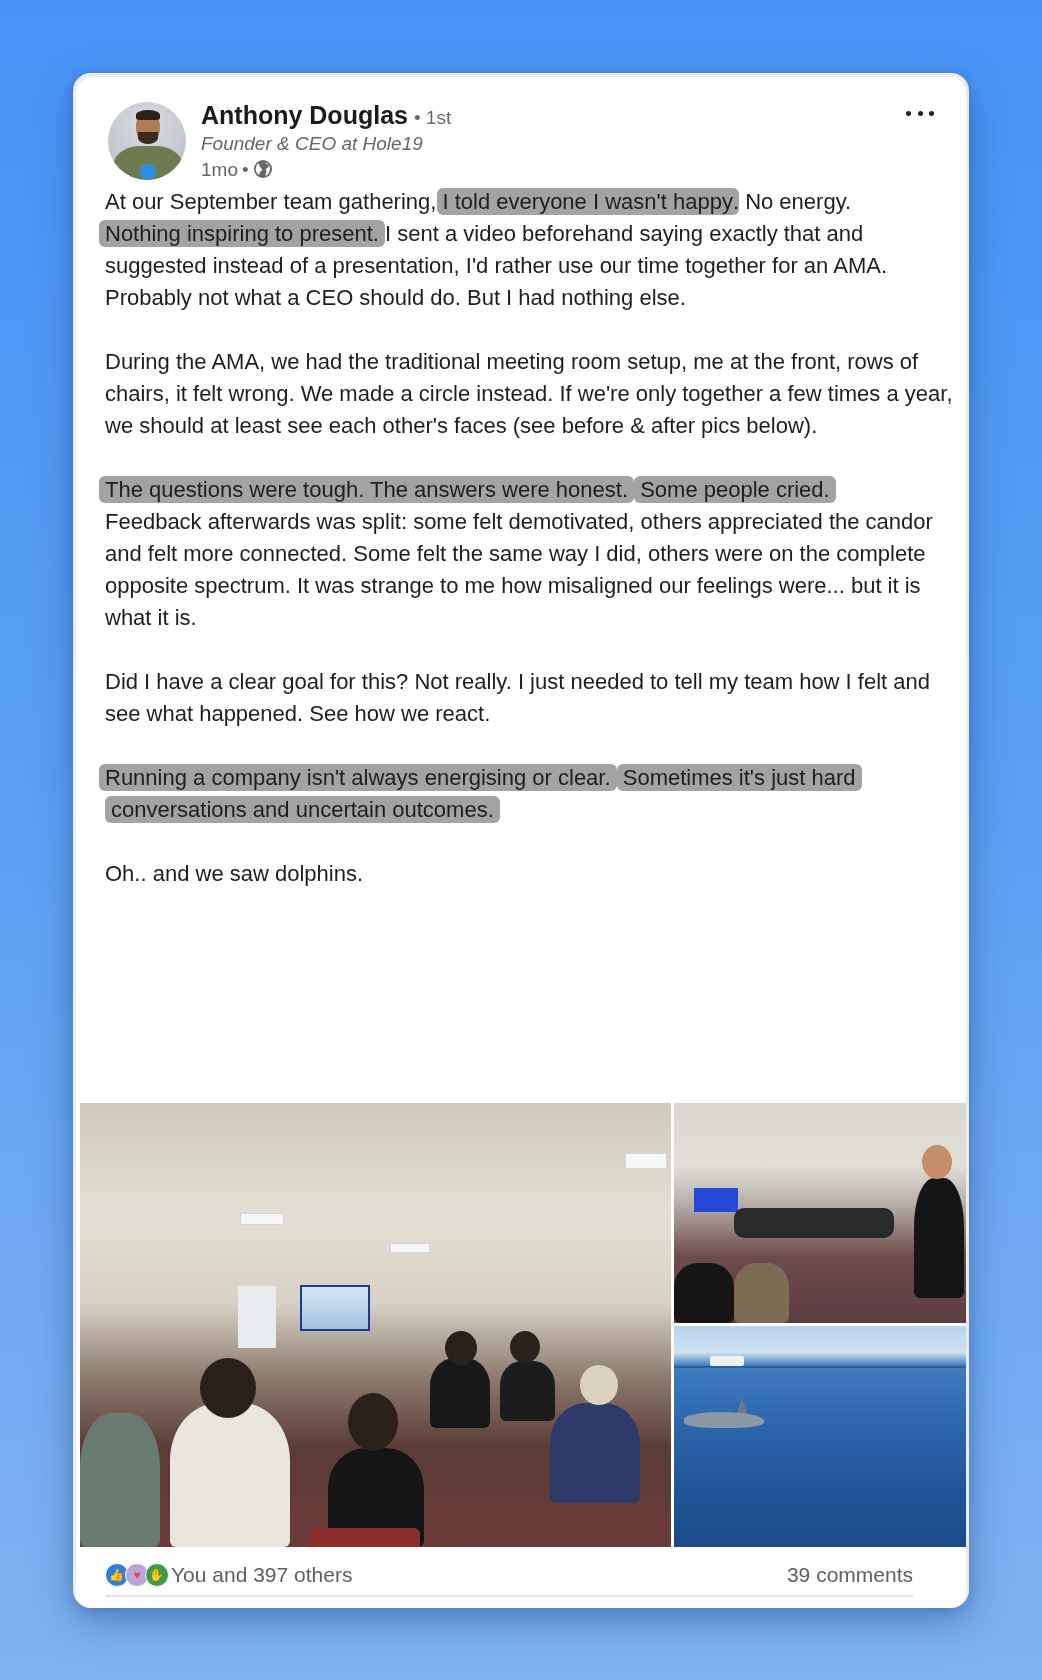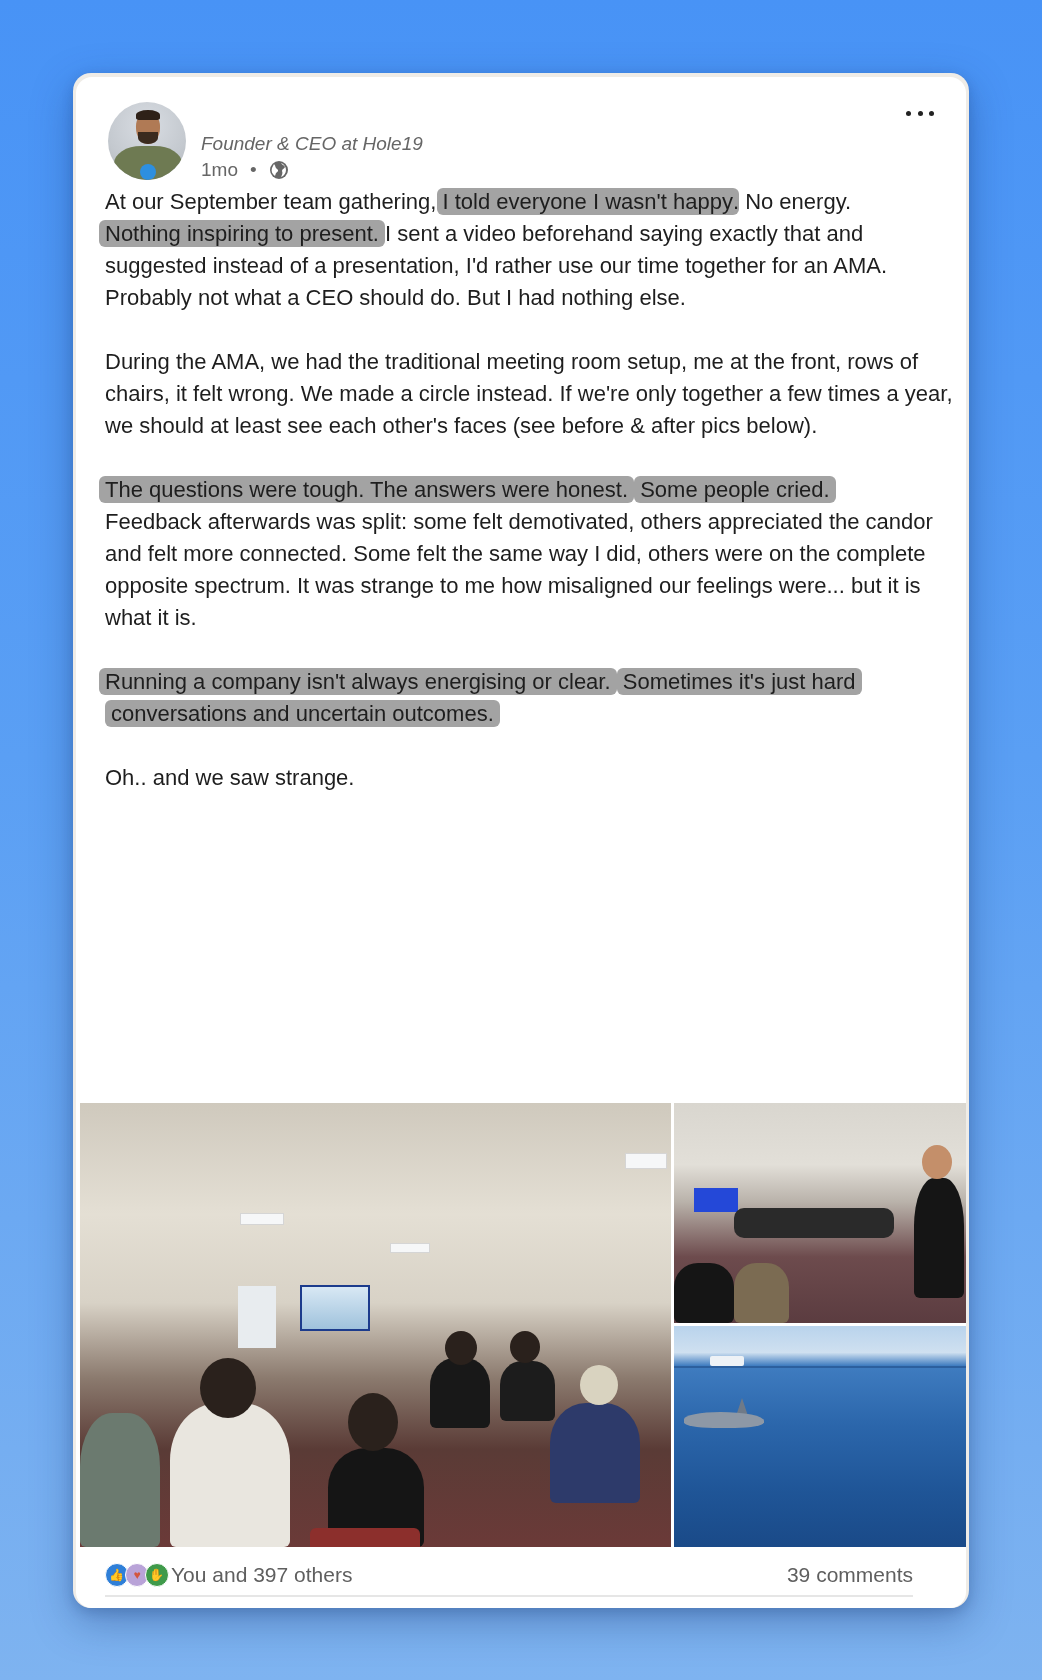--- a/index.html
+++ b/index.html
@@ -25,21 +25,21 @@
   }
   .avatar .face { position:absolute; left:28px; top:10px; width:24px; height:32px; border-radius:45% 45% 50% 50%; background:#b07a55; }
   .avatar .hair { position:absolute; left:28px; top:8px; width:24px; height:10px; border-radius:50% 50% 20% 20%; background:#2e2118; }
   .avatar .beard { position:absolute; left:30px; top:30px; width:20px; height:12px; border-radius:0 0 50% 50%; background:#3a2a1e; }
   .avatar .shirt { position:absolute; left:6px; top:44px; width:68px; height:44px; border-radius:40% 40% 0 0; background:#6e7a52; }
   .avatar .logo { position:absolute; left:32px; top:62px; width:16px; height:16px; border-radius:50%; background:#2d8fe0; }
   .name-row { position:absolute; left:125px; top:24px; display:flex; align-items:baseline; gap:6px; white-space:nowrap; }
   .name { font-size:25px; font-weight:bold; color:#1b1b1b; }
   .degree { font-size:19px; color:#6b6b6b; }
   .headline { position:absolute; left:125px; top:56px; font-size:19px; color:#666; white-space:nowrap;font-style:italic; }
-  .meta { position:absolute; left:125px; top:82px; font-size:19px; color:#666; display:flex; align-items:center; gap:12px; }
+  .meta { position:absolute; left:125px; top:82px; font-size:19px; color:#666; display:flex; align-items:flex-start; gap:4px; }
   .globe { width:20px; height:20px; }
   .menu { position:absolute; right:32px; top:28px; width:28px; height:16px; display:flex; align-items:center; justify-content:space-between; cursor:pointer; }
   .menu span { width:5px; height:5px; border-radius:50%; background:#222; display:block; }
   .body-text {
     position:absolute; left:29px; top:109px; width:850px;
     font-size:22px; line-height:32px; color:#1e1e1e;
   }
   .para { margin:0 0 32px 0; }
   .hl { background:#a3a3a3; border-radius:6px; padding:1px 6px; margin:0 -6px 0 -6px; box-decoration-break:clone; -webkit-box-decoration-break:clone; }
   .hl + .hl { margin-left:0; }
@@ -82,20 +82,24 @@
   <div class="card">
 
     <div class="avatar">
       <div class="shirt"></div>
       <div class="logo"></div>
       <div class="face"></div>
       <div class="hair"></div>
       <div class="beard"></div>
     </div>
 
+    <div class="name-row">
+      <span class="name">Anthony Douglas</span>
+      <span class="degree">• 1st</span>
+    </div>
     <div class="headline">Founder &amp; CEO at Hole19</div>
     <div class="meta">
       <span>1mo</span>
       <span>•</span>
       <svg class="globe" viewBox="0 0 20 20">
         <circle cx="10" cy="10" r="9" fill="#666"></circle>
         <path d="M5 4 C7 6 6 8 8 9 C10 10 9 12 7 13 L6 16 C3 14 2 11 3 8 Z" fill="#fff"></path>
         <path d="M12 3 C13 5 15 5 16 7 C15 9 13 9 13 11 C14 13 13 15 12 17 C15 16 17 13 17 10 C17 7 15 4 12 3 Z" fill="#fff"></path>
       </svg>
     </div>
@@ -103,22 +107,23 @@
     <div class="menu">
       <span></span>
       <span></span>
       <span></span>
     </div>
 
     <div class="body-text">
       <p class="para"><span>At our September team gathering, </span><span class="hl">I told everyone I wasn't happy</span><span>. No energy. </span><br><span class="hl">Nothing inspiring to present.</span><span> I sent a video beforehand saying exactly that and suggested instead of a presentation, I'd rather use our time together for an AMA. Probably not what a CEO should do. But I had nothing else.</span></p>
       <p class="para">During the AMA, we had the traditional meeting room setup, me at the front, rows of chairs, it felt wrong. We made a circle instead. If we're only together a few times a year, we should at least see each other's faces (see before &amp; after pics below).</p>
       <p class="para"><span class="hl">The questions were tough. The answers were honest.</span> <span class="hl">Some people cried.</span><br><span>Feedback afterwards was split: some felt demotivated, others appreciated the candor and felt more connected. Some felt the same way I did, others were on the complete opposite spectrum. It was strange to me how misaligned our feelings were... but it is what it is.</span></p>
+      <p class="para">Did I have a clear goal for this? Not really. I just needed to tell my team how I felt and see what happened. See how we react.</p>
       <p class="para"><span class="hl">Running a company isn't always energising or clear.</span> <span class="hl">Sometimes it's just hard conversations and uncertain outcomes.</span></p>
-      <p class="para">Oh.. and we saw strange.</p>
+      <p class="para">Oh.. and we saw dolphins.</p>
     </div>
 
     <div class="photos">
       <div class="ph-left" title="Meeting room with rows of chairs facing a screen (before)">
         <div class="ceiling-light" style="left:160px;top:110px;width:42px;height:10px;"></div>
         <div class="ceiling-light" style="left:310px;top:140px;width:38px;height:8px;"></div>
         <div class="ceiling-light" style="left:545px;top:50px;width:40px;height:14px;"></div>
         <div class="window"></div>
         <div class="screen"></div>
         <div class="torso" style="left:90px;top:300px;width:120px;height:144px;background:#e9e6df;"></div>

